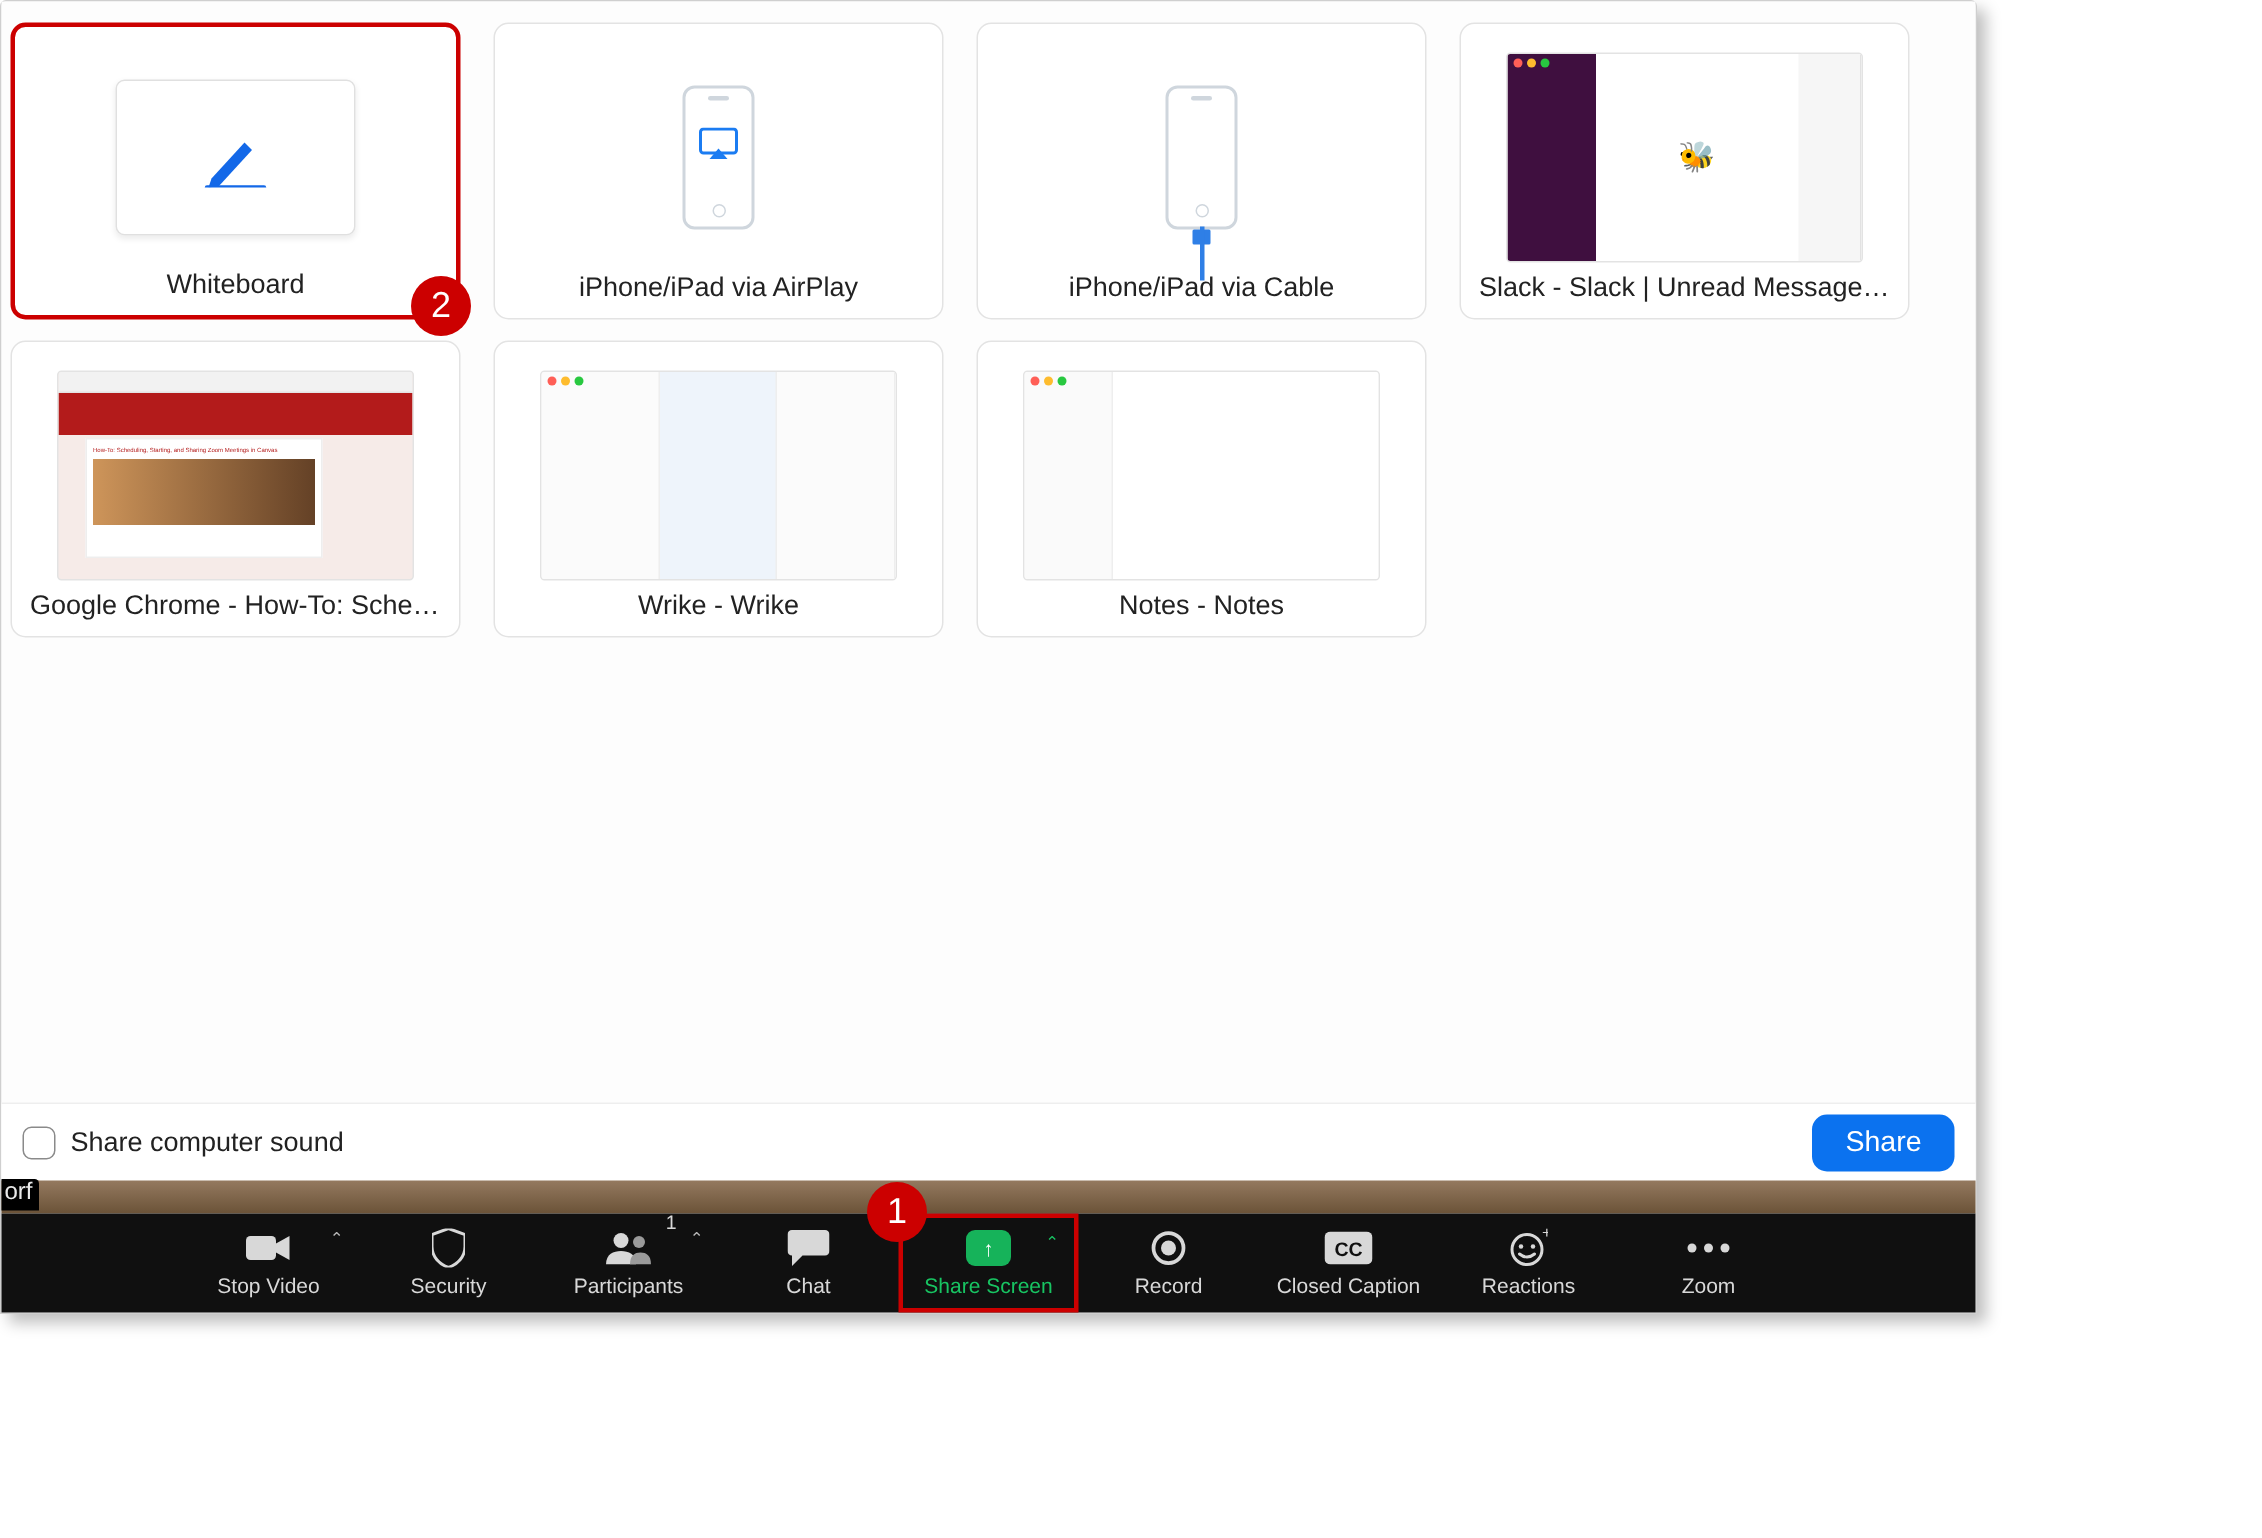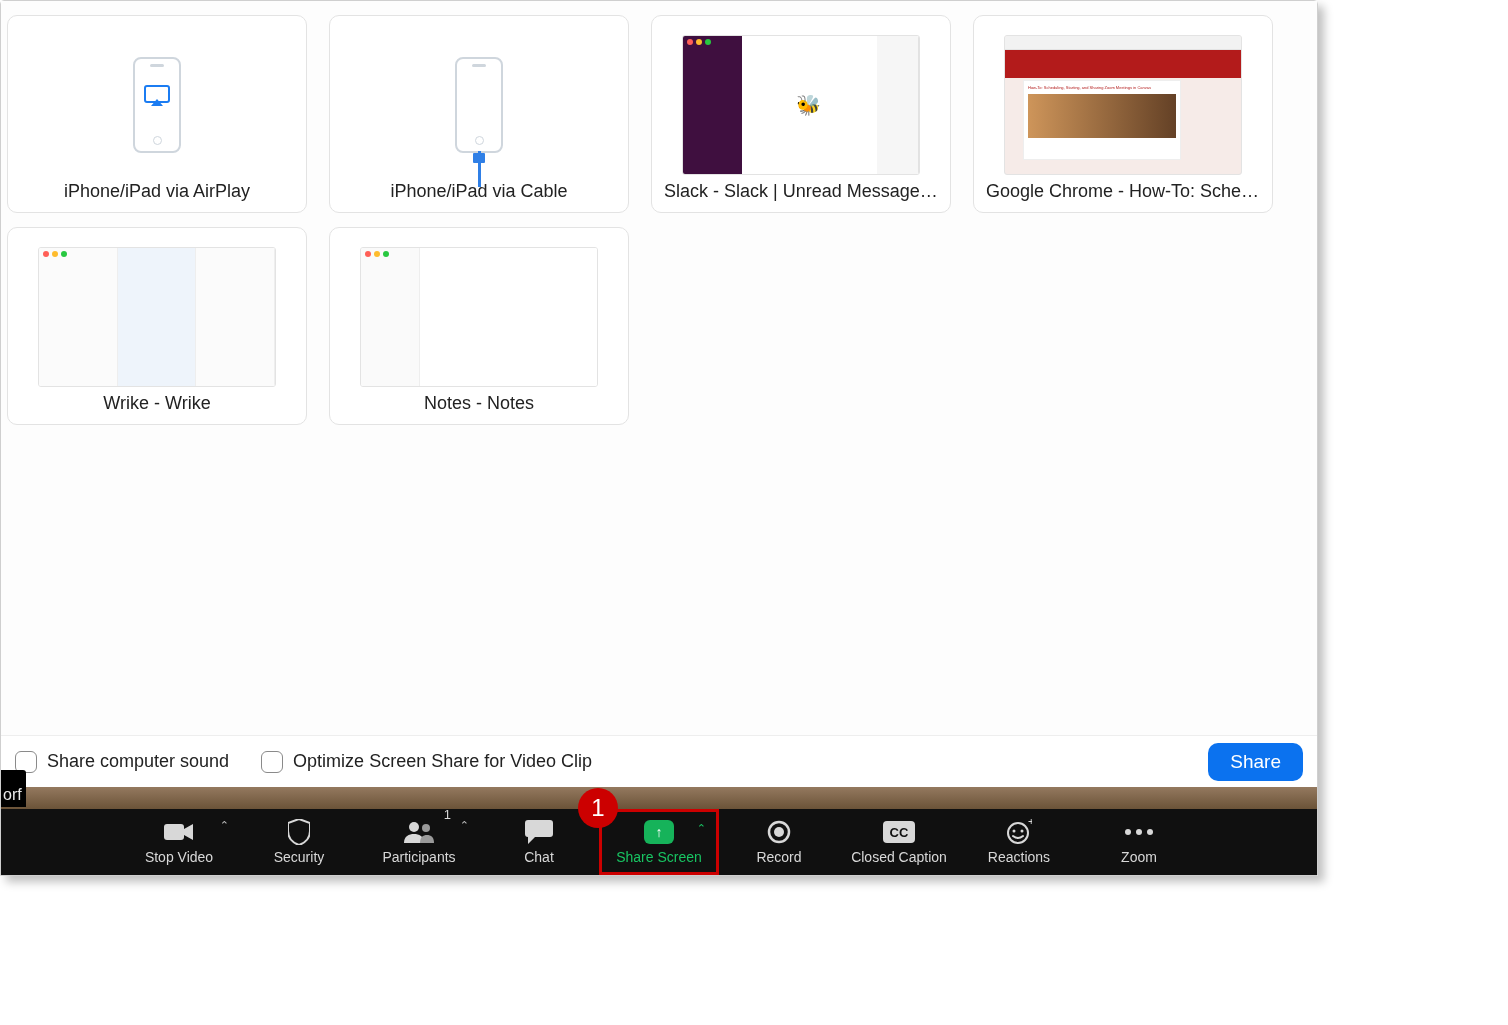--- a/index.html
+++ b/index.html
@@ -47,21 +47,21 @@
   .notes-side{width:25%;background:#fafafa;border-right:1px solid #eee;}
   .notes-main{flex:1;background:#fff;}
 
   
   .panel-footer { position:absolute; left:0; right:0; bottom:0; height:52px; background:#fff; border-top:1px solid #eee; display:flex; align-items:center; padding:0 14px; gap:32px;}
   .chk { display:flex; align-items:center; gap:10px; font-size:18px; color:#222; cursor:pointer;}
   .chk .box{width:22px;height:22px;border:1.5px solid #8a8a8a;border-radius:6px;}
   .share-btn{margin-left:auto; background:#0b72ef; color:#fff; border:none; border-radius:10px; font-size:19px; padding:8px 22px; cursor:pointer;}
 
   
-  .name-frag{position:absolute; left:0; bottom:68px; background:#000; color:#e9e9e9; font-size:16px; padding:16px 4px 3px 2px; border-radius:0 3px 0 0;}
+  .name-frag{position:absolute; left:0; bottom:68px; background:#000; color:#e9e9e9; font-size:16px; padding:0 4px 3px 2px; border-radius:0 3px 0 0;}
   .bg-band{position:absolute; left:0; right:0; bottom:66px; height:22px; background:linear-gradient(#94795f,#6b5338);}
   .toolbar{position:absolute;left:0;right:0;bottom:0;height:66px;background:#101010;display:flex;justify-content:center;}
   .tool-wrap{display:flex;align-items:stretch;height:100%;}
   .tb{width:120px;display:flex;flex-direction:column;align-items:center;justify-content:center;gap:4px;color:#d8d8d8;font-size:14px;cursor:pointer;position:relative;}
   .tb.green{color:#18c462;}
   .tb .ig{height:26px;display:flex;align-items:center;justify-content:center;font-size:22px;position:relative;}
   .tb .count{position:absolute; top:-2px; right:28px; font-size:13px; color:#d8d8d8;}
   .tb .caret{position:absolute; top:10px; right:10px; font-size:11px; color:#bcbcbc;}
   .share-box{border:3px solid #c00; padding:0;}
   .share-inner{background:#16b35a;color:#fff;border-radius:6px;width:30px;height:24px;display:flex;align-items:center;justify-content:center;font-size:14px;font-weight:bold;}
@@ -71,20 +71,32 @@
 </style>
 </head>
 <body>
 
 <div class="frame">
 
   <div class="panel">
     <div class="grid">
 
 
+      <div class="tile highlight2">
+        <div class="thumb">
+          <div class="wb-thumb">
+            <svg width="44" height="40" viewBox="0 0 44 40">
+              <path d="M6 34 L28 10 L33 15 L11 39 L4 40 Z" fill="#1368e8"></path>
+              <path d="M3 40 H41" stroke="#1368e8" stroke-width="3" stroke-linecap="round"></path>
+            </svg>
+          </div>
+        </div>
+        <div class="lbl">Whiteboard</div>
+        <div class="calloutA two">2</div>
+      </div>
 
       <div class="tile">
         <div class="thumb">
           <div class="device-thumb">
             <svg width="26" height="22" viewBox="0 0 26 22" style="position:absolute;top:26px">
               <rect x="1" y="1" width="24" height="16" rx="2" fill="none" stroke="#1b7cf2" stroke-width="2"></rect>
               <path d="M7 21 L13 14 L19 21 Z" fill="#1b7cf2"></path>
             </svg>
             <div class="home"></div>
           </div>
@@ -165,24 +177,20 @@
         </div>
         <div class="lbl">Notes - Notes</div>
       </div>
 
     </div>
 
     <div class="panel-footer">
       <label class="chk">
         <span class="box"></span>
         <span>Share computer sound</span>
-      </label>
-      <label class="chk">
-        <span class="box"></span>
-        <span>Optimize Screen Share for Video Clip</span>
       </label>
       <button class="share-btn">Share</button>
     </div>
   </div>
 
   <div class="bg-band"></div>
   <div class="name-frag">orf</div>
 
   <div class="toolbar">
     <div class="tool-wrap">

